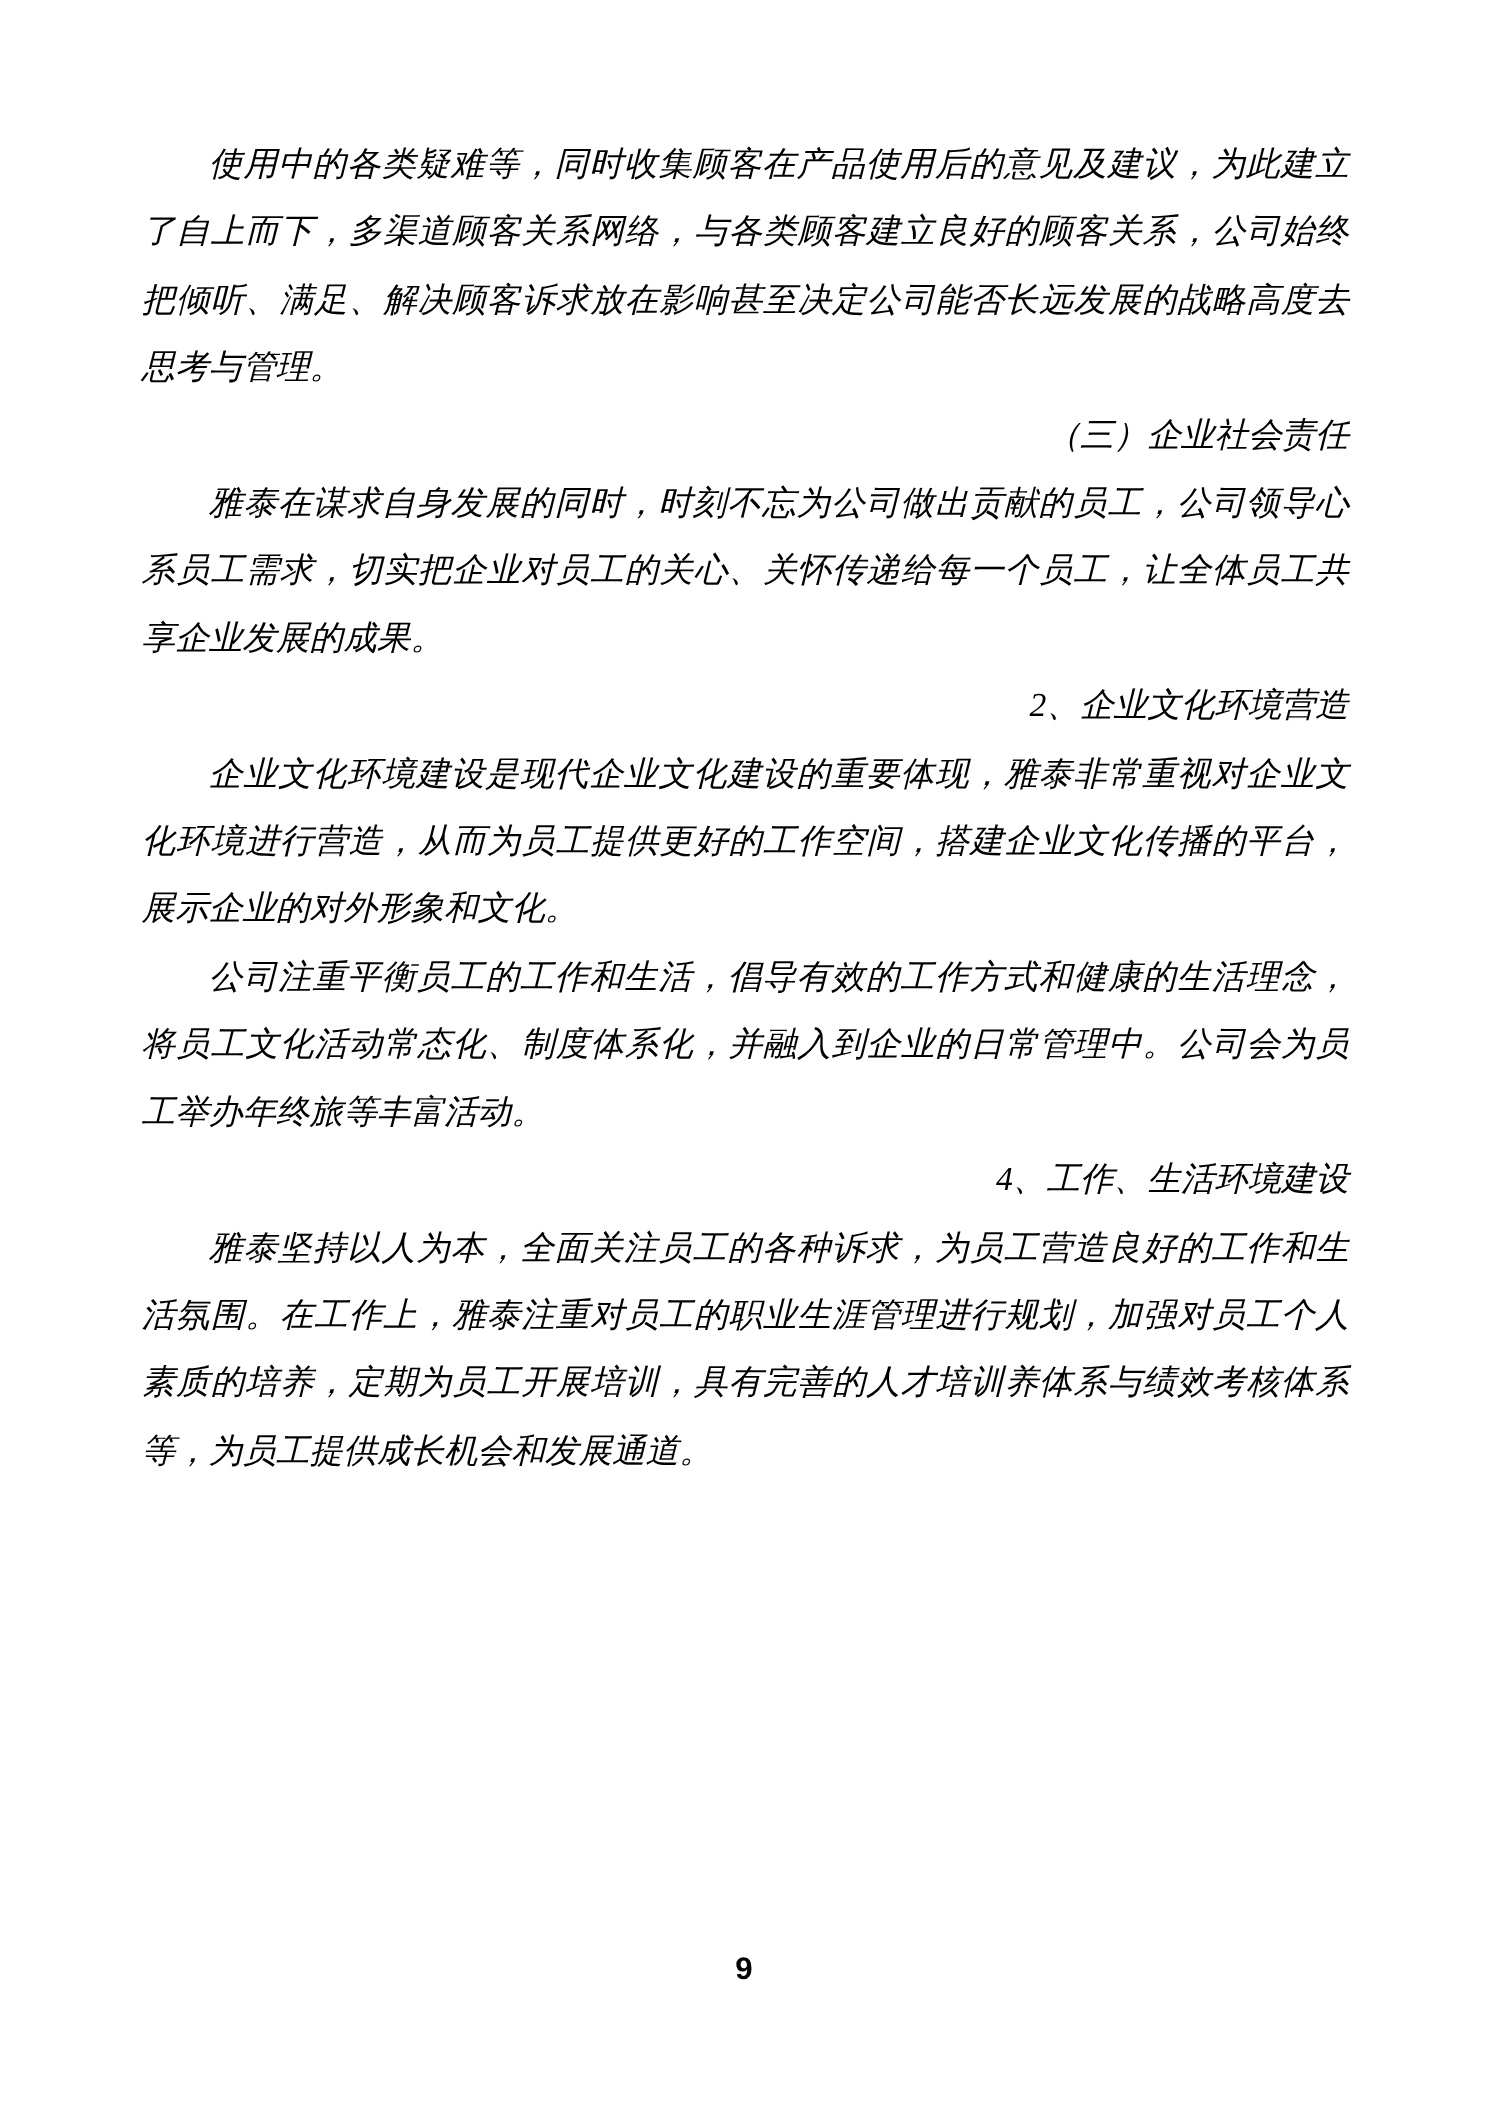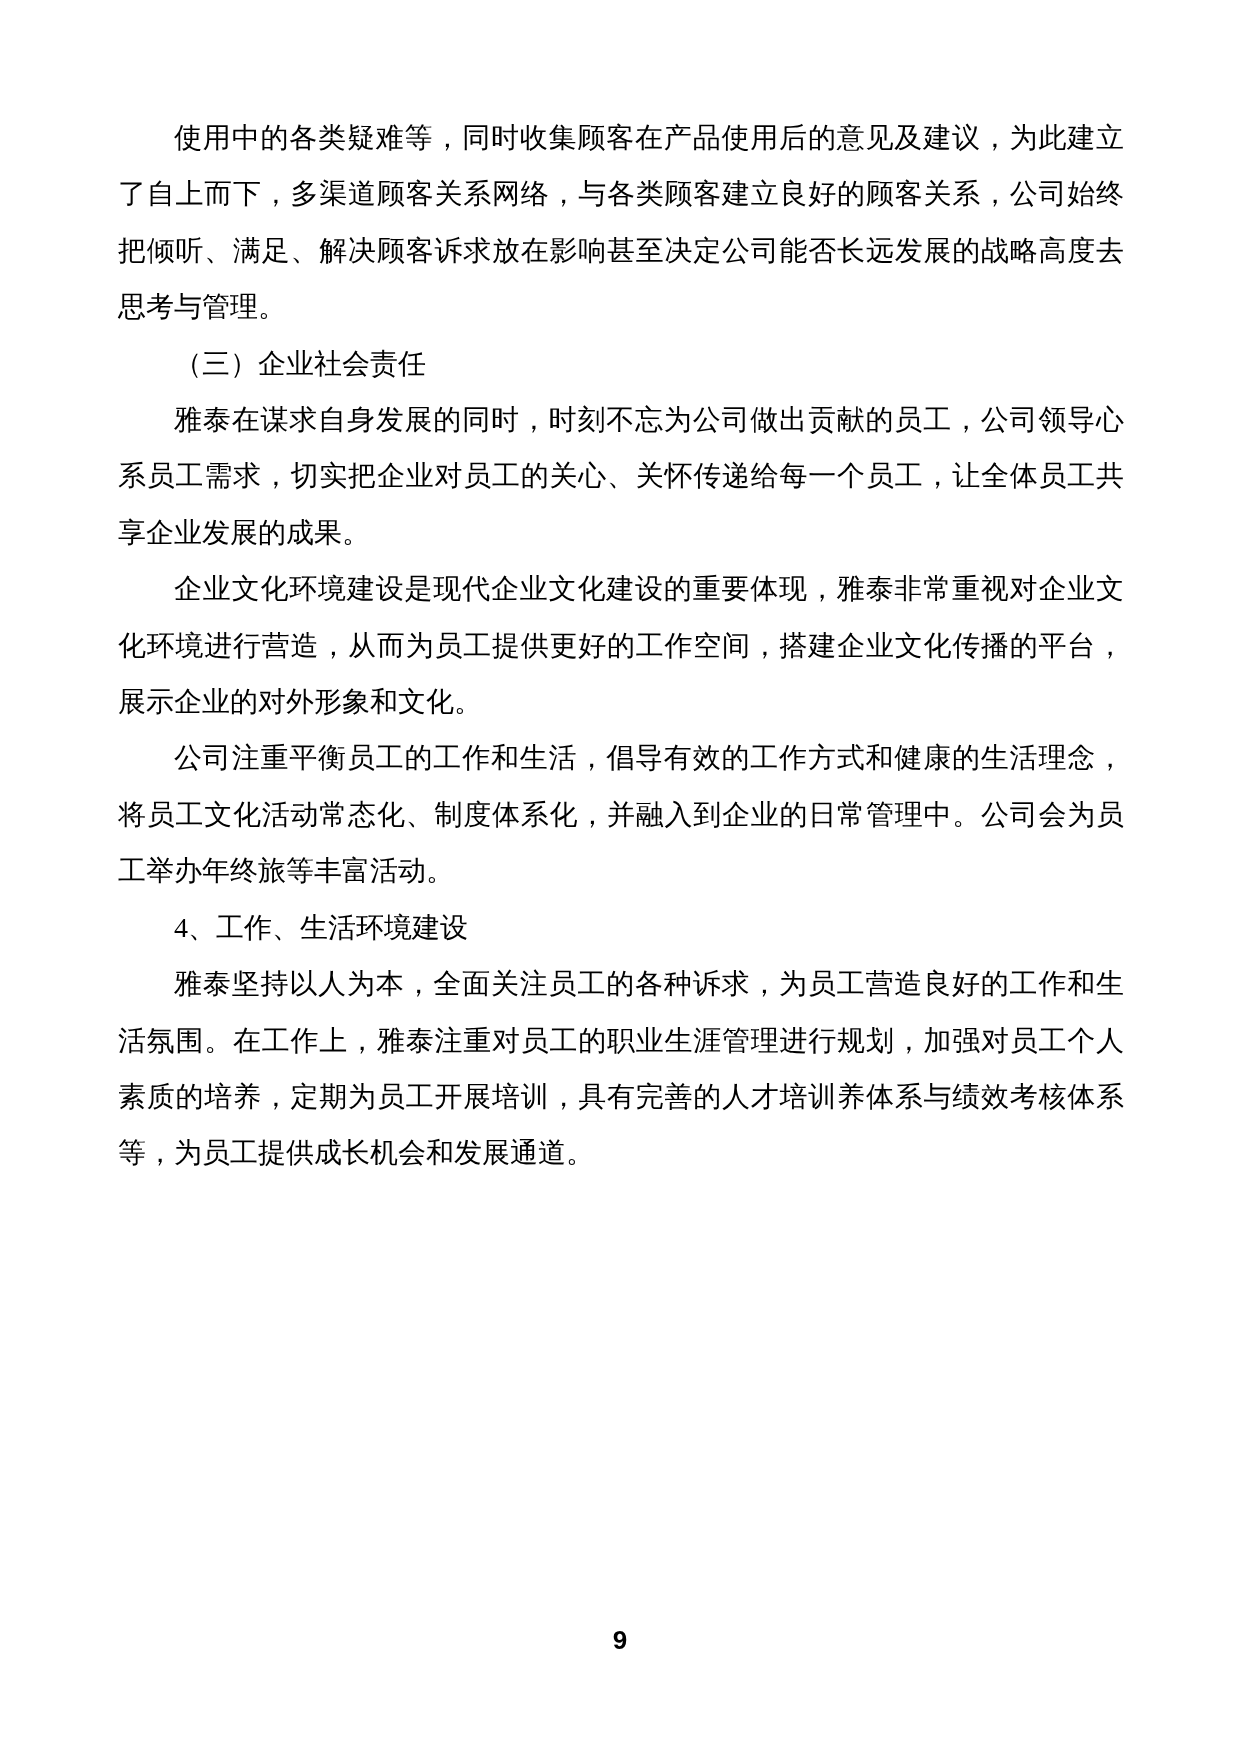--- a/index.html
+++ b/index.html
@@ -23,23 +23,24 @@
   .para {
     margin: 0;
     padding: 0;
     font-family: "Liberation Serif", "DejaVu Serif", serif;
     font-size: 28px;
     line-height: 56.4px;
     color: #000000;
     text-align: justify;
     text-indent: 56px;
     word-break: break-all;
+    font-style: italic;
   }
   .para.heading {
-    text-align: left;
+    text-align: right;
   }
   .footer-page-number {
     position: absolute;
     top: 1624px;
     left: 0;
     width: 100%;
     text-align: center;
     font-family: "Liberation Sans", "DejaVu Sans", sans-serif;
     font-weight: bold;
     font-size: 26px;
@@ -48,20 +49,21 @@
   }
 </style>
 </head>
 <body>
 
 <div class="page">
   <div class="content">
     <p class="para body">使用中的各类疑难等，同时收集顾客在产品使用后的意见及建议，为此建立了自上而下，多渠道顾客关系网络，与各类顾客建立良好的顾客关系，公司始终把倾听、满足、解决顾客诉求放在影响甚至决定公司能否长远发展的战略高度去思考与管理。</p>
     <p class="para heading">（三）企业社会责任</p>
     <p class="para body">雅泰在谋求自身发展的同时，时刻不忘为公司做出贡献的员工，公司领导心系员工需求，切实把企业对员工的关心、关怀传递给每一个员工，让全体员工共享企业发展的成果。</p>
+    <p class="para heading">2、企业文化环境营造</p>
     <p class="para body">企业文化环境建设是现代企业文化建设的重要体现，雅泰非常重视对企业文化环境进行营造，从而为员工提供更好的工作空间，搭建企业文化传播的平台，展示企业的对外形象和文化。</p>
     <p class="para body">公司注重平衡员工的工作和生活，倡导有效的工作方式和健康的生活理念，将员工文化活动常态化、制度体系化，并融入到企业的日常管理中。公司会为员工举办年终旅等丰富活动。</p>
     <p class="para heading">4、工作、生活环境建设</p>
     <p class="para body">雅泰坚持以人为本，全面关注员工的各种诉求，为员工营造良好的工作和生活氛围。在工作上，雅泰注重对员工的职业生涯管理进行规划，加强对员工个人素质的培养，定期为员工开展培训，具有完善的人才培训养体系与绩效考核体系等，为员工提供成长机会和发展通道。</p>
   </div>
 
   <div class="footer-page-number">9</div>
 </div>
 
 </body></html>

